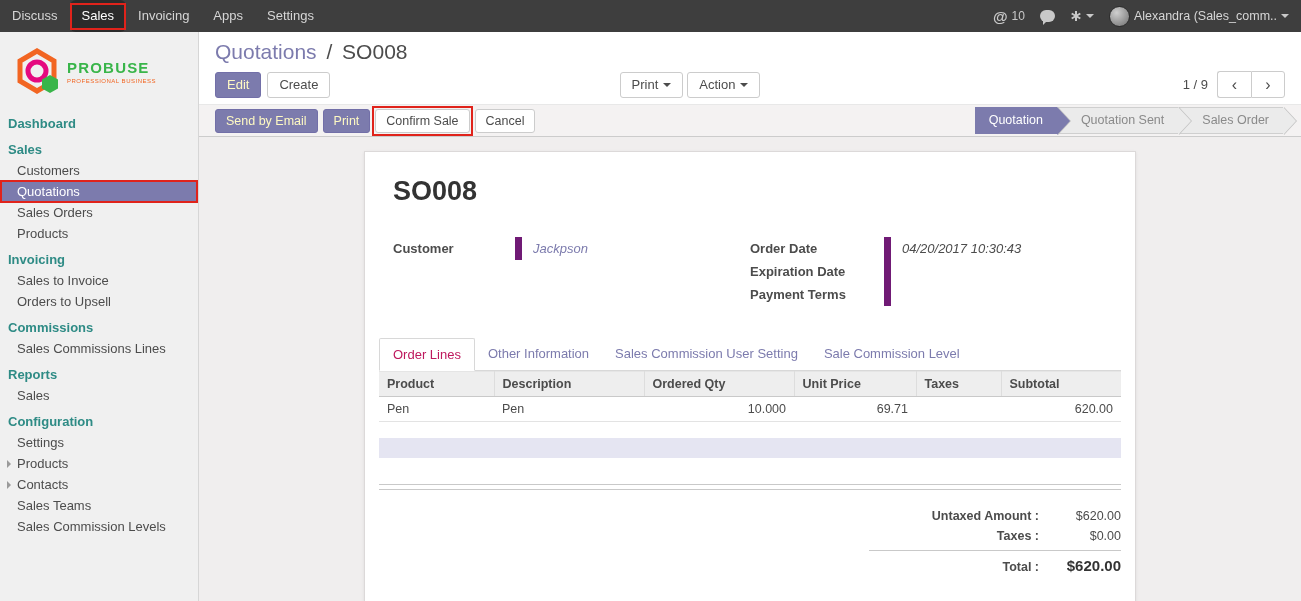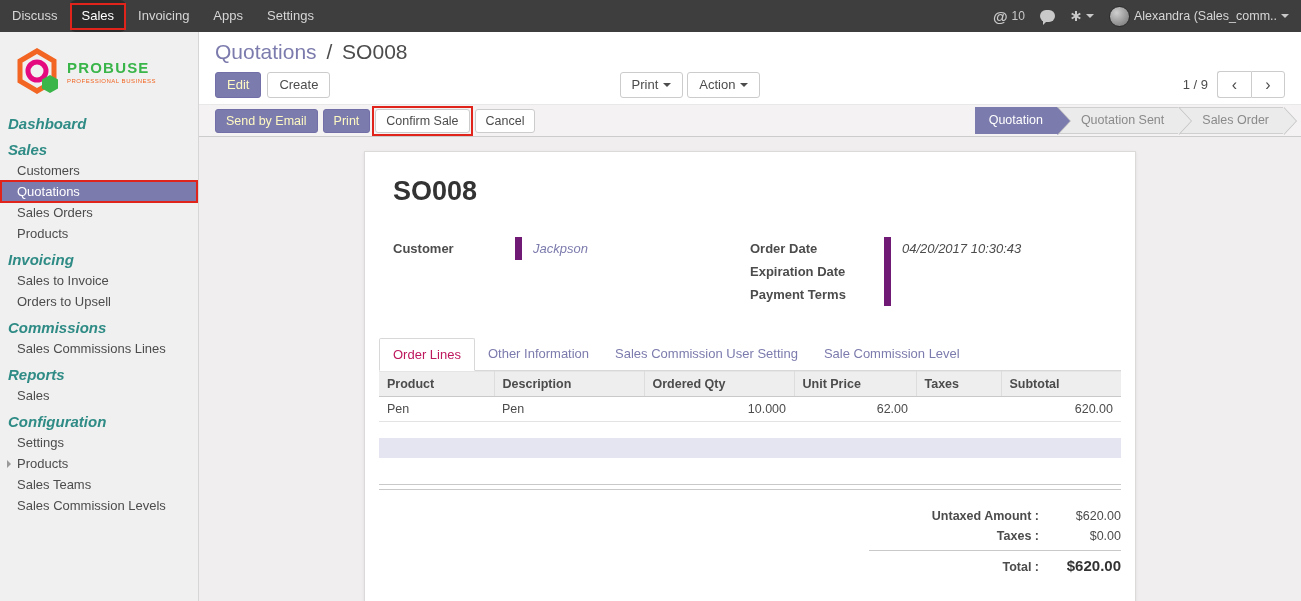--- a/index.html
+++ b/index.html
@@ -29,21 +29,21 @@
 
   
   .layout { display: flex; height: 569px; }
 
   
   .sidebar { width: 199px; background: #f0f0f0; border-right: 1px solid #d6d6d6; flex: none; }
   .logo-box { padding: 16px 8px 20px 14px; display: flex; align-items: center; gap: 7px; }
   .logo-text { display: flex; flex-direction: column; }
   .logo-title { font-size: 15px; font-weight: bold; color: #39b54a; letter-spacing: 1.2px; }
   .logo-subtitle { font-size: 6px; color: #f26522; letter-spacing: 0.5px; margin-top: 2px; }
-  .sec-header { color: #2e8b85; font-weight: bold; font-size: 15px; padding: 2px 8px; margin-top: 6px; line-height: 16px; font-style: italic; }
+  .sec-header { color: #2e8b85; font-weight: bold; font-size: 13px; padding: 2px 8px; margin-top: 6px; line-height: 16px; }
   .sec-header:first-child { margin-top: 0; }
   .side-item { display: block; padding: 3px 8px 3px 17px; font-size: 13px; color: #4c4c4c;
     cursor: pointer; line-height: 15px; position: relative; text-decoration: none; }
   .side-item.selected { background: #7c7bad; color: #fff; }
   .side-item.expandable::before { content: ""; position: absolute; left: 7px; top: 50%; transform: translateY(-50%);
     border-left: 4px solid #9a9a9a; border-top: 4px solid transparent; border-bottom: 4px solid transparent; }
 
   
   .main { flex: 1; display: flex; flex-direction: column; background: #f0eeee; min-width: 0; }
   .control-panel { background: #fff; padding: 8px 16px 6px; }
@@ -197,20 +197,21 @@
 
       <div class="sec-header">Commissions</div>
       <a class="side-item">Sales Commissions Lines</a>
 
       <div class="sec-header">Reports</div>
       <a class="side-item">Sales</a>
 
       <div class="sec-header">Configuration</div>
       <a class="side-item">Settings</a>
       <a class="side-item expandable">Products</a>
+      <a class="side-item expandable">Contacts</a>
       <a class="side-item">Sales Teams</a>
       <a class="side-item">Sales Commission Levels</a>
     </nav>
   </aside>
 
   <div class="main">
 
     <div class="control-panel">
       <div class="breadcrumb">
         <span class="bc-parent">Quotations</span>
@@ -287,21 +288,21 @@
               <th class="col-price">Unit Price</th>
               <th class="col-tax">Taxes</th>
               <th>Subtotal</th>
             </tr>
           </thead>
           <tbody>
             <tr>
               <td class="product">Pen</td>
               <td>Pen</td>
               <td class="num">10.000</td>
-              <td class="num">62.00</td>
+              <td class="num">69.71</td>
               <td></td>
               <td class="num">620.00</td>
             </tr>
           </tbody>
         </table>
 
         <div class="lavender-band"></div>
         <div class="sep-double"></div>
 
         <div class="totals">

